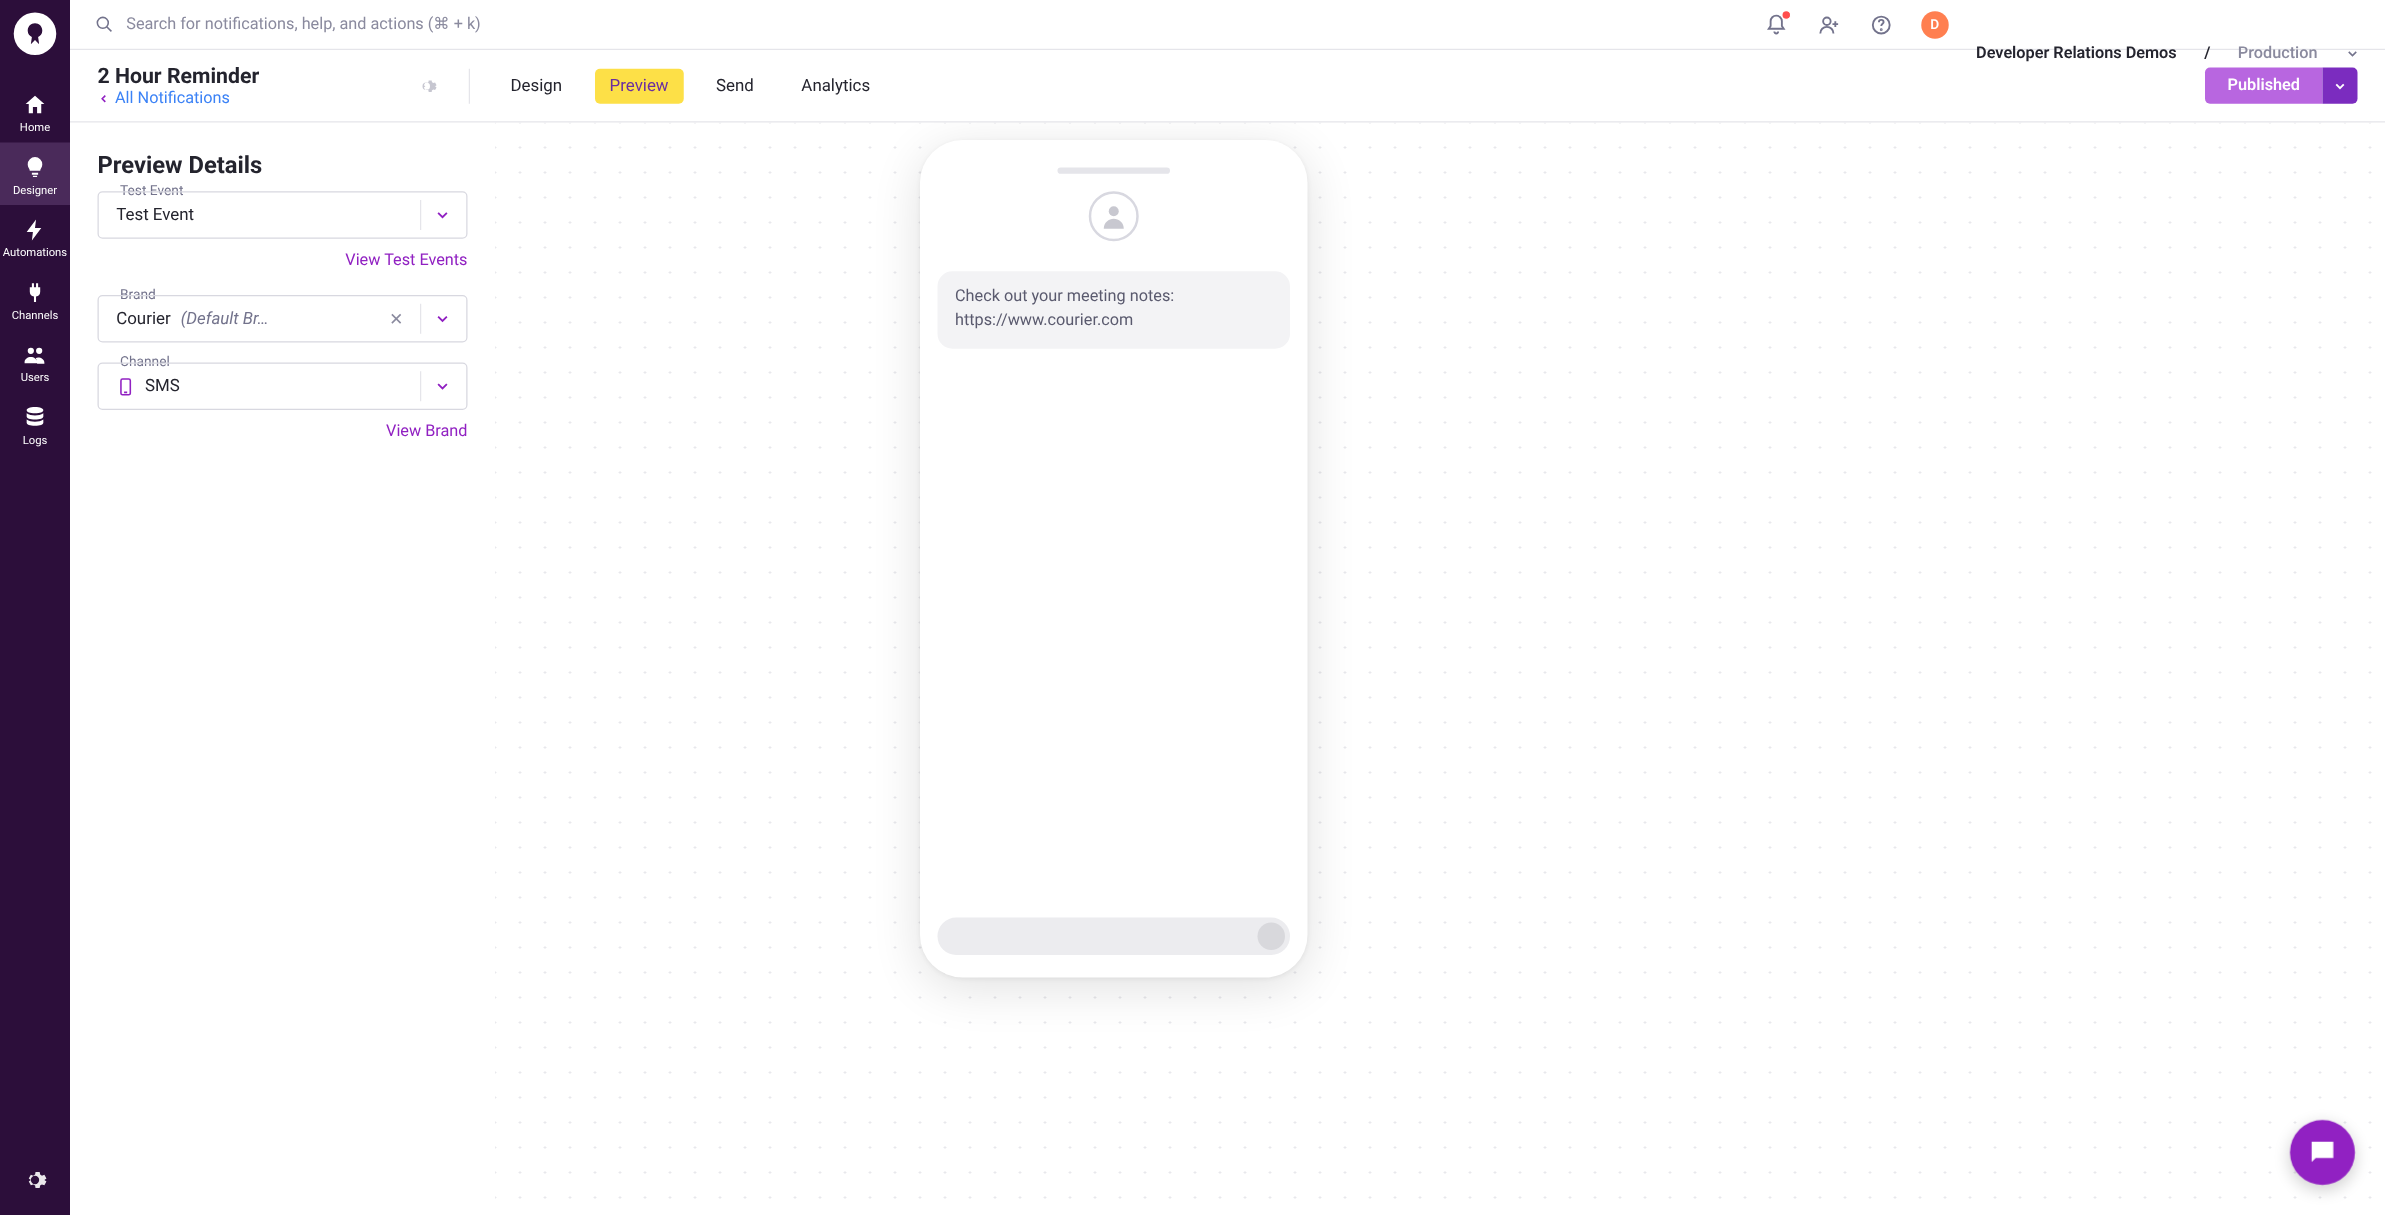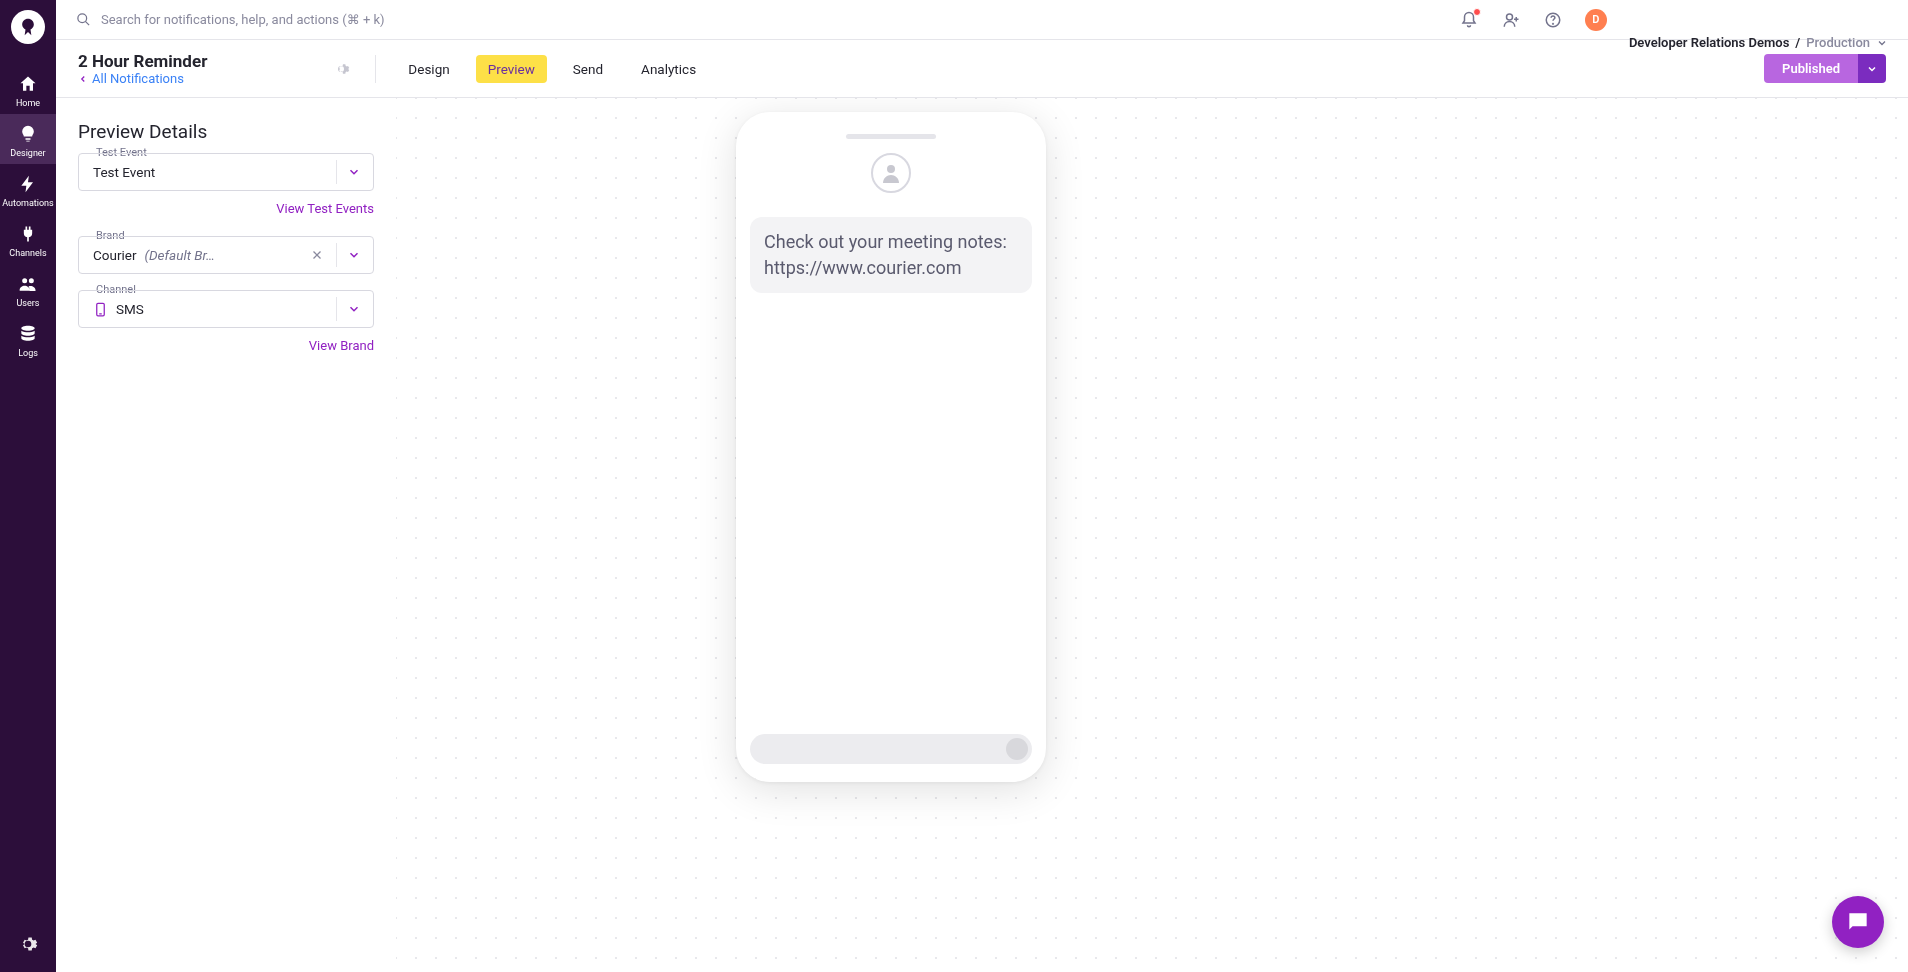--- a/index.html
+++ b/index.html
@@ -41,38 +41,38 @@
 .tab { font-size: 13.5px; color:#24242e; padding: 6px 12px; border-radius:4px; cursor:pointer; }
 .tab.active { background:#fde047; color:#6b2fa0; }
 .header-spacer { flex:1; }
 .publish-group { display:flex; }
 .publish-btn { background:#b866e0; color:#fff; font-size:13px; font-weight:600; padding: 7px 18px; border:none; border-radius:4px 0 0 4px; cursor:pointer; }
 .publish-drop { background:#7b2cbf; color:#fff; width:28px; display:flex; align-items:center; justify-content:center; border-radius:0 4px 4px 0; cursor:pointer; }
 
 
 .content { flex:1; display:flex; overflow:hidden; }
 .left-panel { width: 340px; padding: 22px; }
-.preview-title { font-size: 19px; font-weight:400; color:#24242e; margin-bottom: 10px; }
+.preview-title { font-size: 19px; font-weight:700; color:#24242e; margin-bottom: 10px; }
 .field { position:relative; margin-bottom: 16px; }
 .field-label { position:absolute; top:-7px; left:14px; background:#fff; padding:0 4px; font-size:11px; color:#73738c; }
 .select-box { border:1px solid #d8d8e0; border-radius:4px; height:38px; display:flex; align-items:center; padding:0 8px 0 14px; position:relative; }
 .select-text { flex:1; font-size:13.5px; color:#24242e; display:flex; align-items:center; gap:8px; white-space:nowrap; overflow:hidden; text-overflow:ellipsis; }
 .select-text .brand-default { font-style:italic; color:#73738c; }
 .select-divider { width:1px; height:24px; background:#e5e5ea; margin:0 6px; }
 .chevron-btn { width:22px; height:22px; display:flex; align-items:center; justify-content:center; cursor:pointer; }
 .clear-btn { width:18px; height:18px; display:flex; align-items:center; justify-content:center; cursor:pointer; color:#8a8a9e; margin-right:4px; }
 .link-row { text-align:right; font-size:13px; color:#9121c2; cursor:pointer; margin-top:-6px; margin-bottom:14px; }
 
 
 .preview-area { flex:1; position:relative; background-image: radial-gradient(#e8e8ec 1px, transparent 1px); background-size: 20px 20px; background-position: 10px 10px; }
 .phone { position:absolute; left: 340px; top: 14px; width: 310px; height: 670px; background:#fff; border-radius: 34px; box-shadow: 0 8px 40px rgba(0,0,0,0.12), 0 1px 4px rgba(0,0,0,0.06); padding: 22px 14px 18px; display:flex; flex-direction:column; }
 .phone-notch { width:90px; height:5px; background:#e5e5ea; border-radius:3px; margin: 0 auto 14px; }
 .phone-avatar { width:40px; height:40px; border-radius:50%; border:2px solid #d8d8e0; margin:0 auto 24px; display:flex; align-items:center; justify-content:center; }
 .phone-avatar svg { fill:#c8c8d0; }
-.msg { background:#f3f3f5; border-radius:12px; padding:12px 14px; font-size:18px; color:#5a5a6e; line-height:1.45; white-space:pre-line; }
+.msg { background:#f3f3f5; border-radius:12px; padding:12px 14px; font-size:13px; color:#5a5a6e; line-height:1.45; white-space:pre-line; }
 .phone-spacer { flex:1; }
 .phone-input { height:30px; background:#ececef; border-radius:16px; display:flex; align-items:center; justify-content:flex-end; padding-right:4px; }
 .phone-input-dot { width:22px; height:22px; border-radius:50%; background:#d8d8dc; }
 
 
 .intercom { position:fixed; right:24px; bottom:24px; width:52px; height:52px; border-radius:50%; background:#9121c2; display:flex; align-items:center; justify-content:center; cursor:pointer; box-shadow: 0 4px 14px rgba(0,0,0,0.2); }
 .intercom svg { fill:#fff; }
 </style>
 </head>
 <body>
@@ -155,21 +155,21 @@
       <div class="icon-btn">
         <svg width="18" height="18" viewBox="0 0 24 24" fill="none" stroke="#73738c" stroke-width="2">
             <circle cx="12" cy="12" r="9"></circle>
             <path d="M9.5 9a2.5 2.5 0 115 0c0 1.5-2.5 2-2.5 4"></path>
             <circle cx="12" cy="17" r=".5" fill="#73738c"></circle>
           </svg>
       </div>
       <div class="avatar">
           <span>D</span>
         </div>
-      <div style="display:flex; align-items:center; gap:6px;margin-top:46px;">
+      <div style="display:flex; align-items:center; gap:22px;margin-top:46px;">
         <span class="org-label">Developer Relations Demos</span>
         <span class="org-label"> / </span>
         <span class="org-label org-env">Production</span>
         <svg width="12" height="12" viewBox="0 0 24 24" fill="none" stroke="#73738c" stroke-width="2.5">
             <polyline points="6 9 12 15 18 9"></polyline>
           </svg>
       </div>
     </div>
   </div>
 

